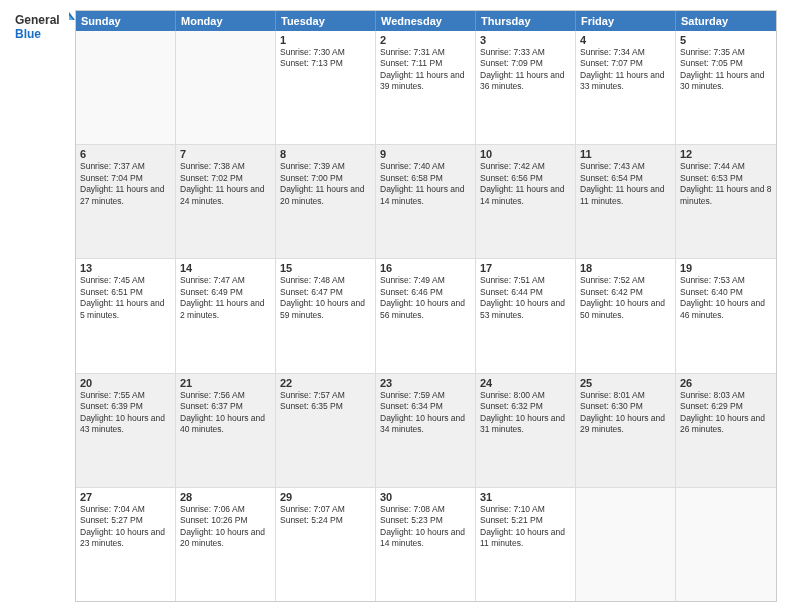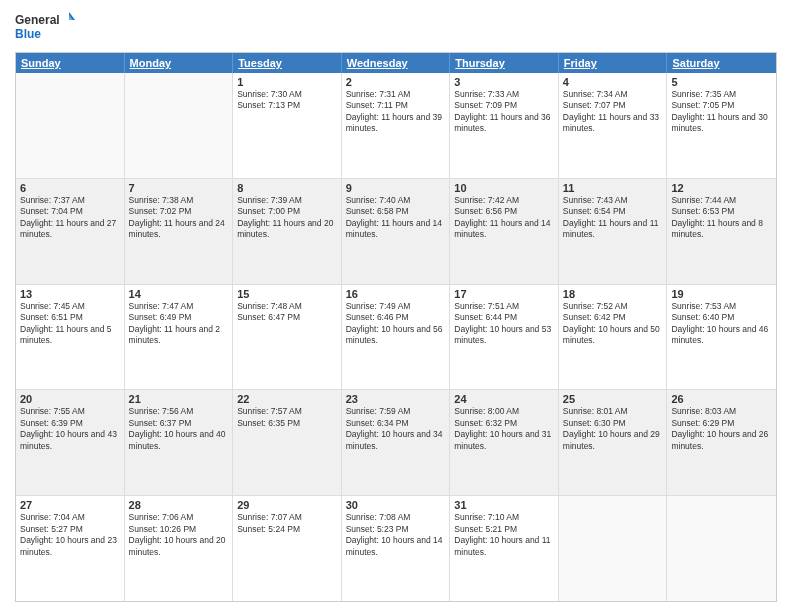--- a/index.html
+++ b/index.html
@@ -8,21 +8,20 @@
       height: 612px;
       font-family: Arial, sans-serif;
       background: #fff;
       overflow: hidden;
     }
     .page {
       width: 792px;
       height: 612px;
       padding: 10px 15px;
       display: flex;
-      flex-direction: column;
     }
     .header {
       display: flex;
       justify-content: space-between;
       align-items: flex-start;
       margin-bottom: 6px;
     }
     .logo {
       display: flex;
       align-items: center;
@@ -52,21 +51,20 @@
       grid-template-columns: repeat(7, 1fr);
       background: #3a7abf;
     }
     .cal-header-cell {
       color: #fff;
       font-size: 11px;
       font-weight: bold;
       padding: 4px 5px;
       text-align: left;
       border-right: 1px solid #5a9ad4;
-      text-decoration: underline;
     }
     .cal-header-cell:last-child { border-right: none; }
     .cal-body {
       flex: 1;
       display: flex;
       flex-direction: column;
     }
     .cal-row {
       display: grid;
       grid-template-columns: repeat(7, 1fr);
@@ -217,20 +215,21 @@
           <div class="cal-cell">
         <span class="day-num">14</span>
         <span class="cell-line">Sunrise: 7:47 AM</span>
         <span class="cell-line">Sunset: 6:49 PM</span>
         <span class="cell-line">Daylight: 11 hours and 2 minutes.</span>
       </div>
           <div class="cal-cell">
         <span class="day-num">15</span>
         <span class="cell-line">Sunrise: 7:48 AM</span>
         <span class="cell-line">Sunset: 6:47 PM</span>
+        <span class="cell-line">Daylight: 10 hours and 59 minutes.</span>
       </div>
           <div class="cal-cell">
         <span class="day-num">16</span>
         <span class="cell-line">Sunrise: 7:49 AM</span>
         <span class="cell-line">Sunset: 6:46 PM</span>
         <span class="cell-line">Daylight: 10 hours and 56 minutes.</span>
       </div>
           <div class="cal-cell">
         <span class="day-num">17</span>
         <span class="cell-line">Sunrise: 7:51 AM</span>

